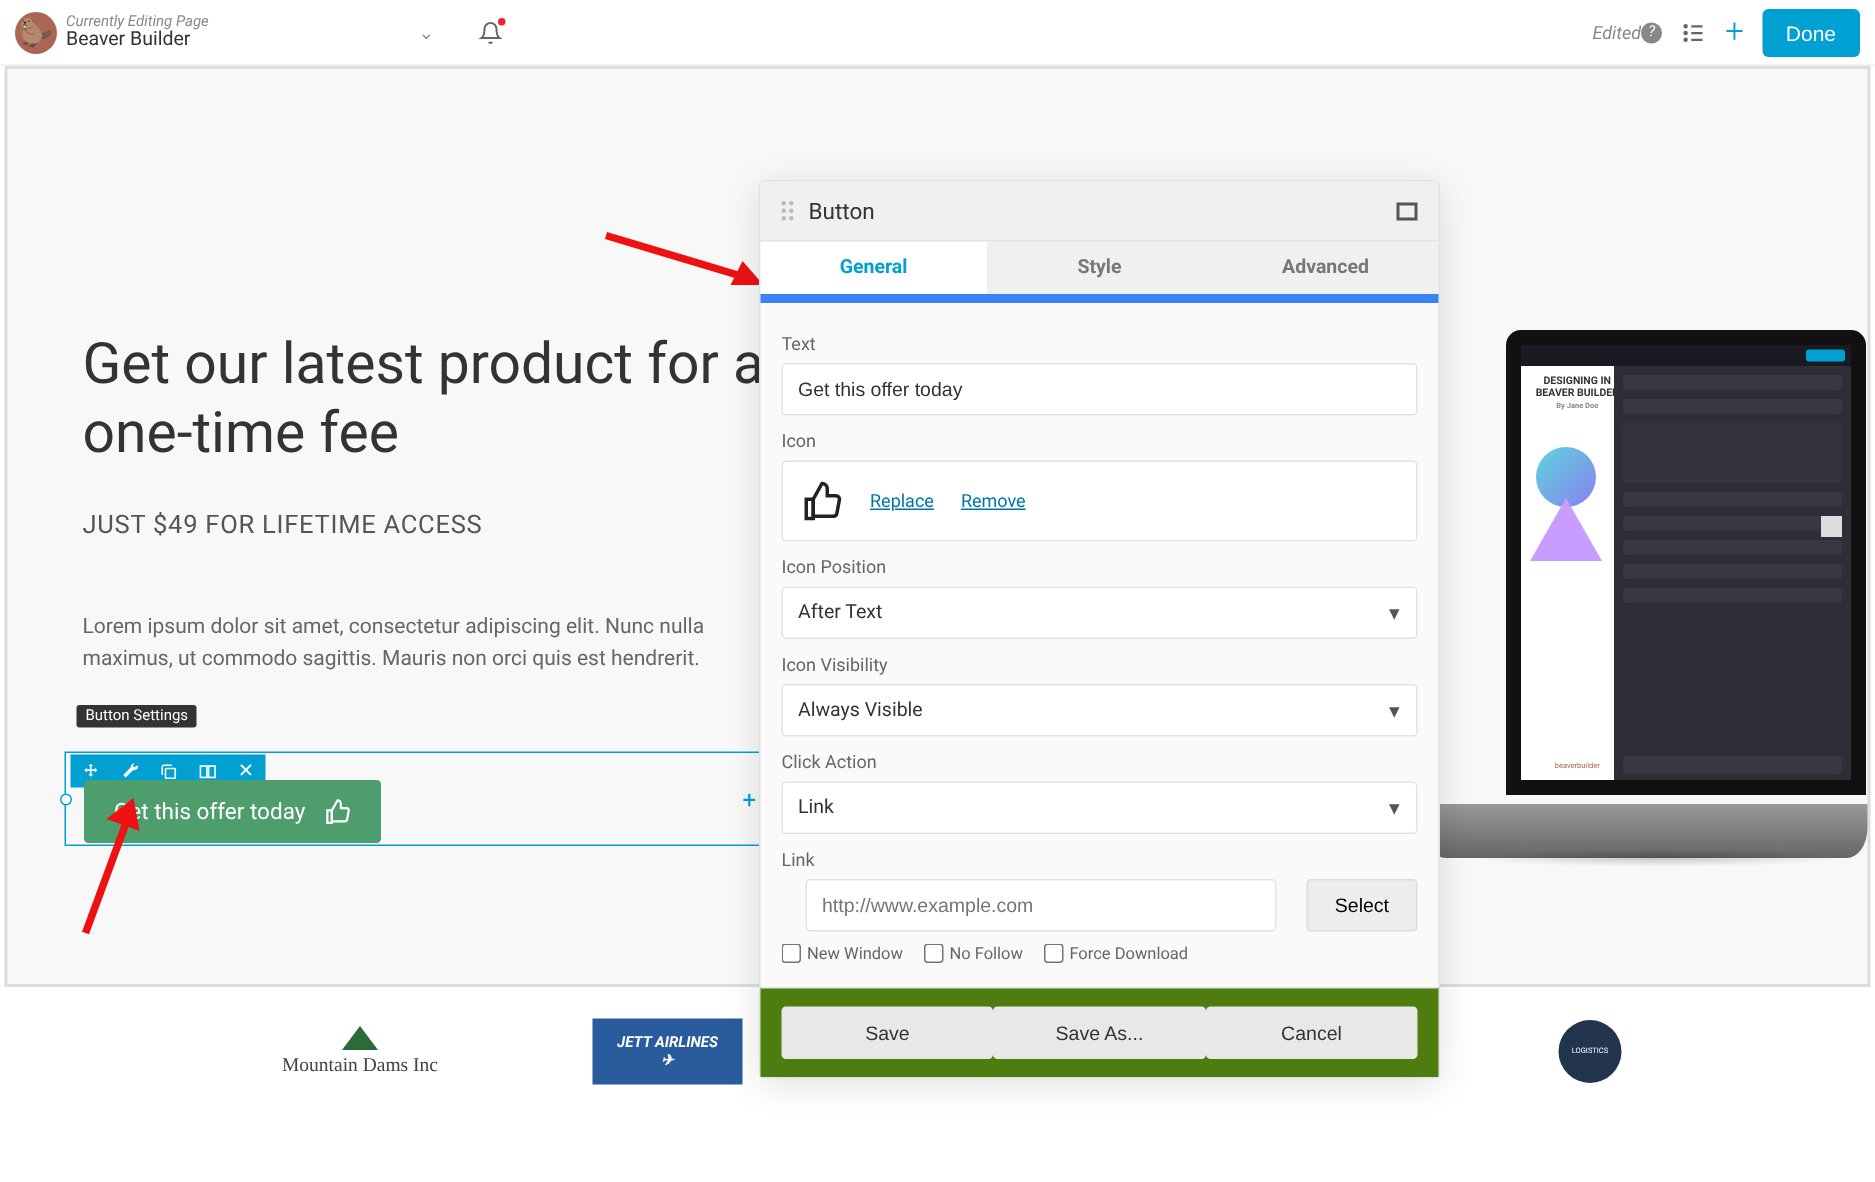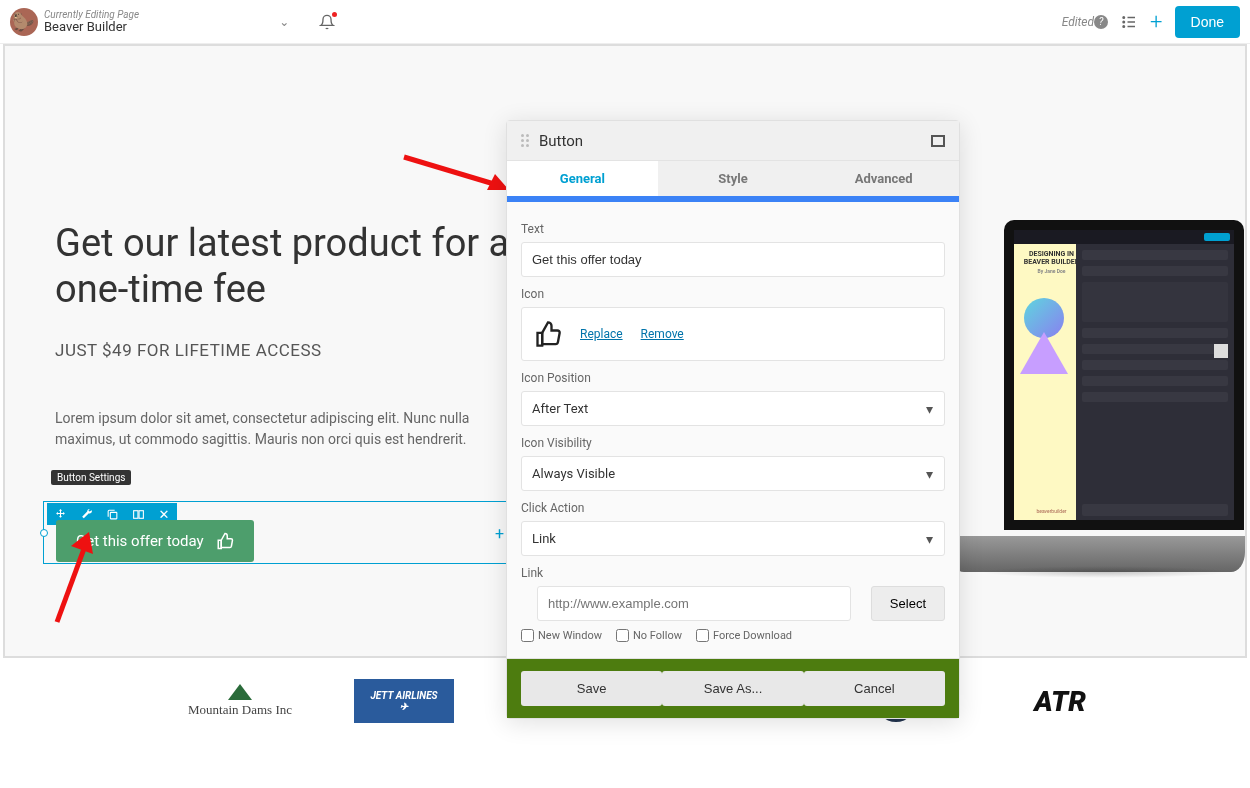--- a/index.html
+++ b/index.html
@@ -40,21 +40,21 @@
   
   .row-toolbar { position:absolute; left:10px; top:630px; background:#4a4a4a; color:#ccc; display:flex; height:22px;}
   .row-toolbar .tbtn { width:26px; display:flex; align-items:center; justify-content:center; font-size:12px; cursor:pointer;}
   
   
   .laptop { position:absolute; right:0; top:174px; width:295px; height:352px; }
   .laptop-frame { width:240px; height:310px; background:#111; border-radius:10px 10px 0 0; margin-left:54px; position:relative; overflow:hidden;}
   .laptop-screen { position:absolute; inset:10px; background:#2a2a35; }
   .screen-top { height:14px; background:#1a1a22; position:relative;}
   .screen-top::after{content:''; position:absolute; right:4px; top:3px; width:26px; height:8px; background:#00a0d2; border-radius:2px;}
-  .screen-sidebar { position:absolute; left:0; top:14px; bottom:0; width:75px; background:#fef9c3;}
+  .screen-sidebar { position:absolute; left:0; top:14px; bottom:0; width:75px; background:#ffffff;}
   .book-cover { padding:6px 4px; text-align:center; font-size:7px; font-weight:700; color:#333;}
   .book-cover .line2 { color:#333;}
   .book-sub { font-size:5px; color:#888; margin-top:2px;}
   .shapes { margin-top:8px; height:120px; position:relative;}
   .circle-shape { width:40px; height:40px; border-radius:50%; background:linear-gradient(135deg,#5ed6de,#8a7ff0); position:absolute; left:10px; top:10px;}
   .tri-shape { width:0;height:0; border-left:24px solid transparent; border-right:24px solid transparent; border-bottom:42px solid #c79eff; position:absolute; left:6px; top:44px;}
   .bb-mark { font-size:5px; color:#a65; margin-top:100px; text-align:center;}
   .screen-panel { position:absolute; left:62px; right:0; top:14px; bottom:0; background:#2e2e38;}
   .panel-row { height:10px; margin:6px 6px; background:#383842; border-radius:2px;}
   .panel-block { height:40px; margin:6px; background:#34343e; border-radius:2px;}
@@ -283,23 +283,20 @@
   </div>
   <div class="brand">
     <div class="travel-row">
         <span class="sun-icon">☀</span>
         <span><b>Travel Inc</b><span class="travel-tm">™</span></span>
       </div>
   </div>
   <div class="brand">
     <div class="log-circle">LOGISTICS</div>
   </div>
-  <div class="brand">
-    <div class="atr">ATR</div>
-  </div>
 </div>
 
 <div class="panel">
   <div class="panel-header">
     <div class="drag-dots">
         <span></span>
         <span></span>
         <span></span>
         <span></span>
         <span></span>

